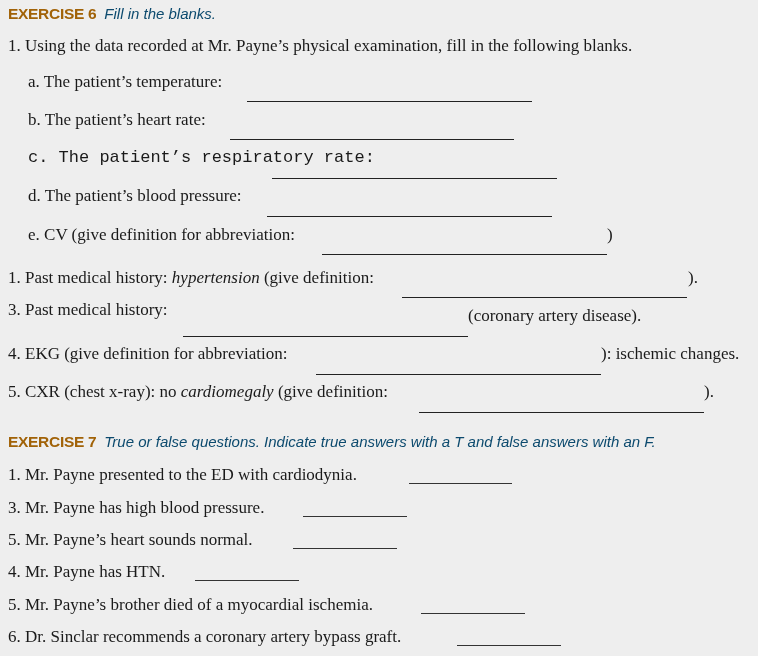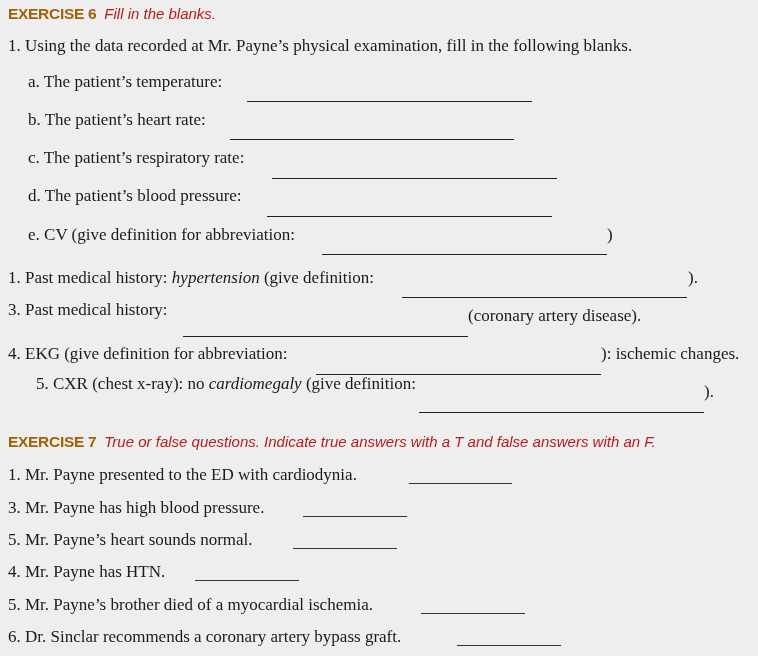--- a/index.html
+++ b/index.html
@@ -11,42 +11,42 @@
       font-family: "Liberation Serif", serif;
       color: #1a1a1a;
     }
     .abs { position: absolute; white-space: nowrap; }
     .heading {
       font-family: "Liberation Sans", sans-serif;
       font-size: 15.5px;
       line-height: 18px;
     }
     .ex-label { color: #a16207; font-weight: bold; letter-spacing: -0.3px; }
-    .ex-instr { font-style: italic; color: #b91c1c; margin-left: 8px; font-size: 15px; }
+    .ex-instr { font-style: italic; color: #0c4a6e; margin-left: 8px; font-size: 15px; }
     .txt { font-size: 17px; line-height: 20px; text-align: center; }
     .it { font-style: italic; }
     .blank { position: absolute; height: 0; border-top: 1px solid #222; }
     .blank-short { position: absolute; height: 0; border-top: 1px solid #333; }
   </style>
 </head>
 <body>
 
 <div class="abs heading" style="left:8px; top:5px;">
   <span class="ex-label">EXERCISE 6</span><span class="ex-instr">Fill in the blanks.</span>
 </div>
 
 <div class="abs txt" style="left:8px; top:36px;">1. Using the data recorded at Mr. Payne’s physical examination, fill in the following blanks.</div>
 
 <div class="abs txt" style="left:28px; top:72px;">a. The patient’s temperature:</div>
 <div class="blank" style="left:247px; top:101px; width:285px;"></div>
 
 <div class="abs txt" style="left:28px; top:110px;">b. The patient’s heart rate:</div>
 <div class="blank" style="left:230px; top:139px; width:284px;"></div>
 
-<div class="abs txt" style="left:28px; top:148px;">c. The patient’s respiratory rate:</div>
+<div class="abs txt" style="left:28px; top:148px;font-family:Liberation Mono, monospace;">c. The patient’s respiratory rate:</div>
 <div class="blank" style="left:272px; top:178px; width:285px;"></div>
 
 <div class="abs txt" style="left:28px; top:186px;">d. The patient’s blood pressure:</div>
 <div class="blank" style="left:267px; top:216px; width:285px;"></div>
 
 <div class="abs txt" style="left:28px; top:225px;">e. CV (give definition for abbreviation:</div>
 <div class="blank" style="left:322px; top:254px; width:285px;"></div>
 <div class="abs txt" style="left:607px; top:225px;">)</div>
 
 <div class="abs txt" style="left:8px; top:268px;">
@@ -56,21 +56,21 @@
 <div class="abs txt" style="left:688px; top:268px;">).</div>
 
 <div class="abs txt" style="left:8px; top:300px;">3. Past medical history:</div>
 <div class="blank" style="left:183px; top:336px; width:285px;"></div>
 <div class="abs txt" style="left:468px; top:306px;">(coronary artery disease).</div>
 
 <div class="abs txt" style="left:8px; top:344px;">4. EKG (give definition for abbreviation:</div>
 <div class="blank" style="left:316px; top:374px; width:285px;"></div>
 <div class="abs txt" style="left:601px; top:344px;">): ischemic changes.</div>
 
-<div class="abs txt" style="left:8px; top:374px;margin-left:28px;">
+<div class="abs txt" style="left:8px; top:382px;">
   <span>5. CXR (chest x-ray): no </span><span class="it">cardiomegaly</span><span> (give definition:</span>
 </div>
 <div class="blank" style="left:419px; top:412px; width:285px;"></div>
 <div class="abs txt" style="left:704px; top:382px;">).</div>
 
 <div class="abs heading" style="left:8px; top:433px;">
   <span class="ex-label">EXERCISE 7</span><span class="ex-instr">True or false questions. Indicate true answers with a T and false answers with an F.</span>
 </div>
 
 <div class="abs txt" style="left:8px; top:465px;">1. Mr. Payne presented to the ED with cardiodynia.</div>

